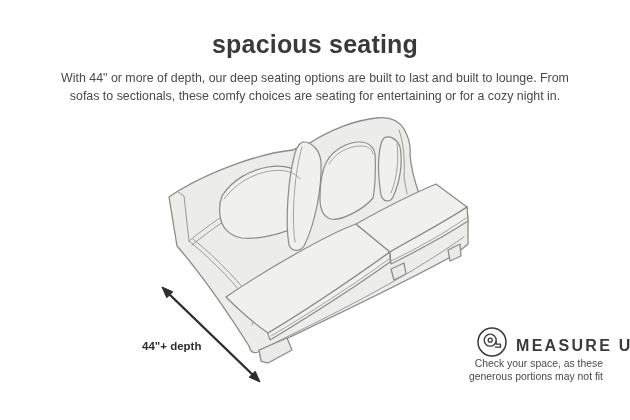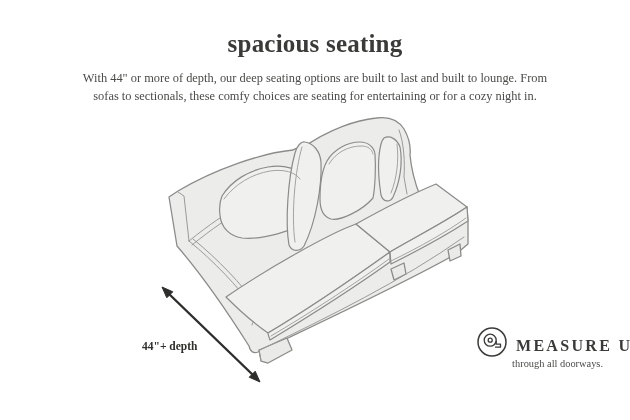--- a/index.html
+++ b/index.html
@@ -1,18 +1,18 @@
 <!DOCTYPE html>
 <html><head>
 <meta charset="utf-8">
 <style>
   html,body{margin:0;padding:0;background:#fff;}
   #stage{
     position:relative;width:630px;height:420px;background:#ffffff;
-    font-family:Liberation Serif, serif;overflow:hidden;
+    font-family:Liberation Sans, sans-serif;overflow:hidden;
   }
   .title{
     position:absolute;top:30px;left:0;width:630px;text-align:center;
     font-size:25px;font-weight:bold;color:#3a3a38;letter-spacing:.2px;
   }
   .intro{
     position:absolute;top:70px;left:0;width:630px;text-align:center;
     font-size:12.4px;line-height:17.5px;color:#4a4a48;
   }
   .intro div{white-space:nowrap;}
@@ -135,16 +135,17 @@
       <circle cx="16" cy="16" r="14"></circle>
       <g stroke-width="1.3">
         <circle cx="14.2" cy="14.2" r="6"></circle>
         <circle cx="14.2" cy="14.2" r="2"></circle>
         <path d="M20.2,14.8 L20.2,18.2 L24.5,18.2 L24.5,21.2 L19,21.2" stroke-linejoin="round"></path>
       </g>
     </g>
   </svg>
   <div class="mu-title">MEASURE UP</div>
   <div class="mu-note">
-    <div>through all doorways.</div>
+    <div>Check your space, as these</div>
+    <div>generous portions may not fit</div>
   </div>
 
 </div>
 
 </body></html>

